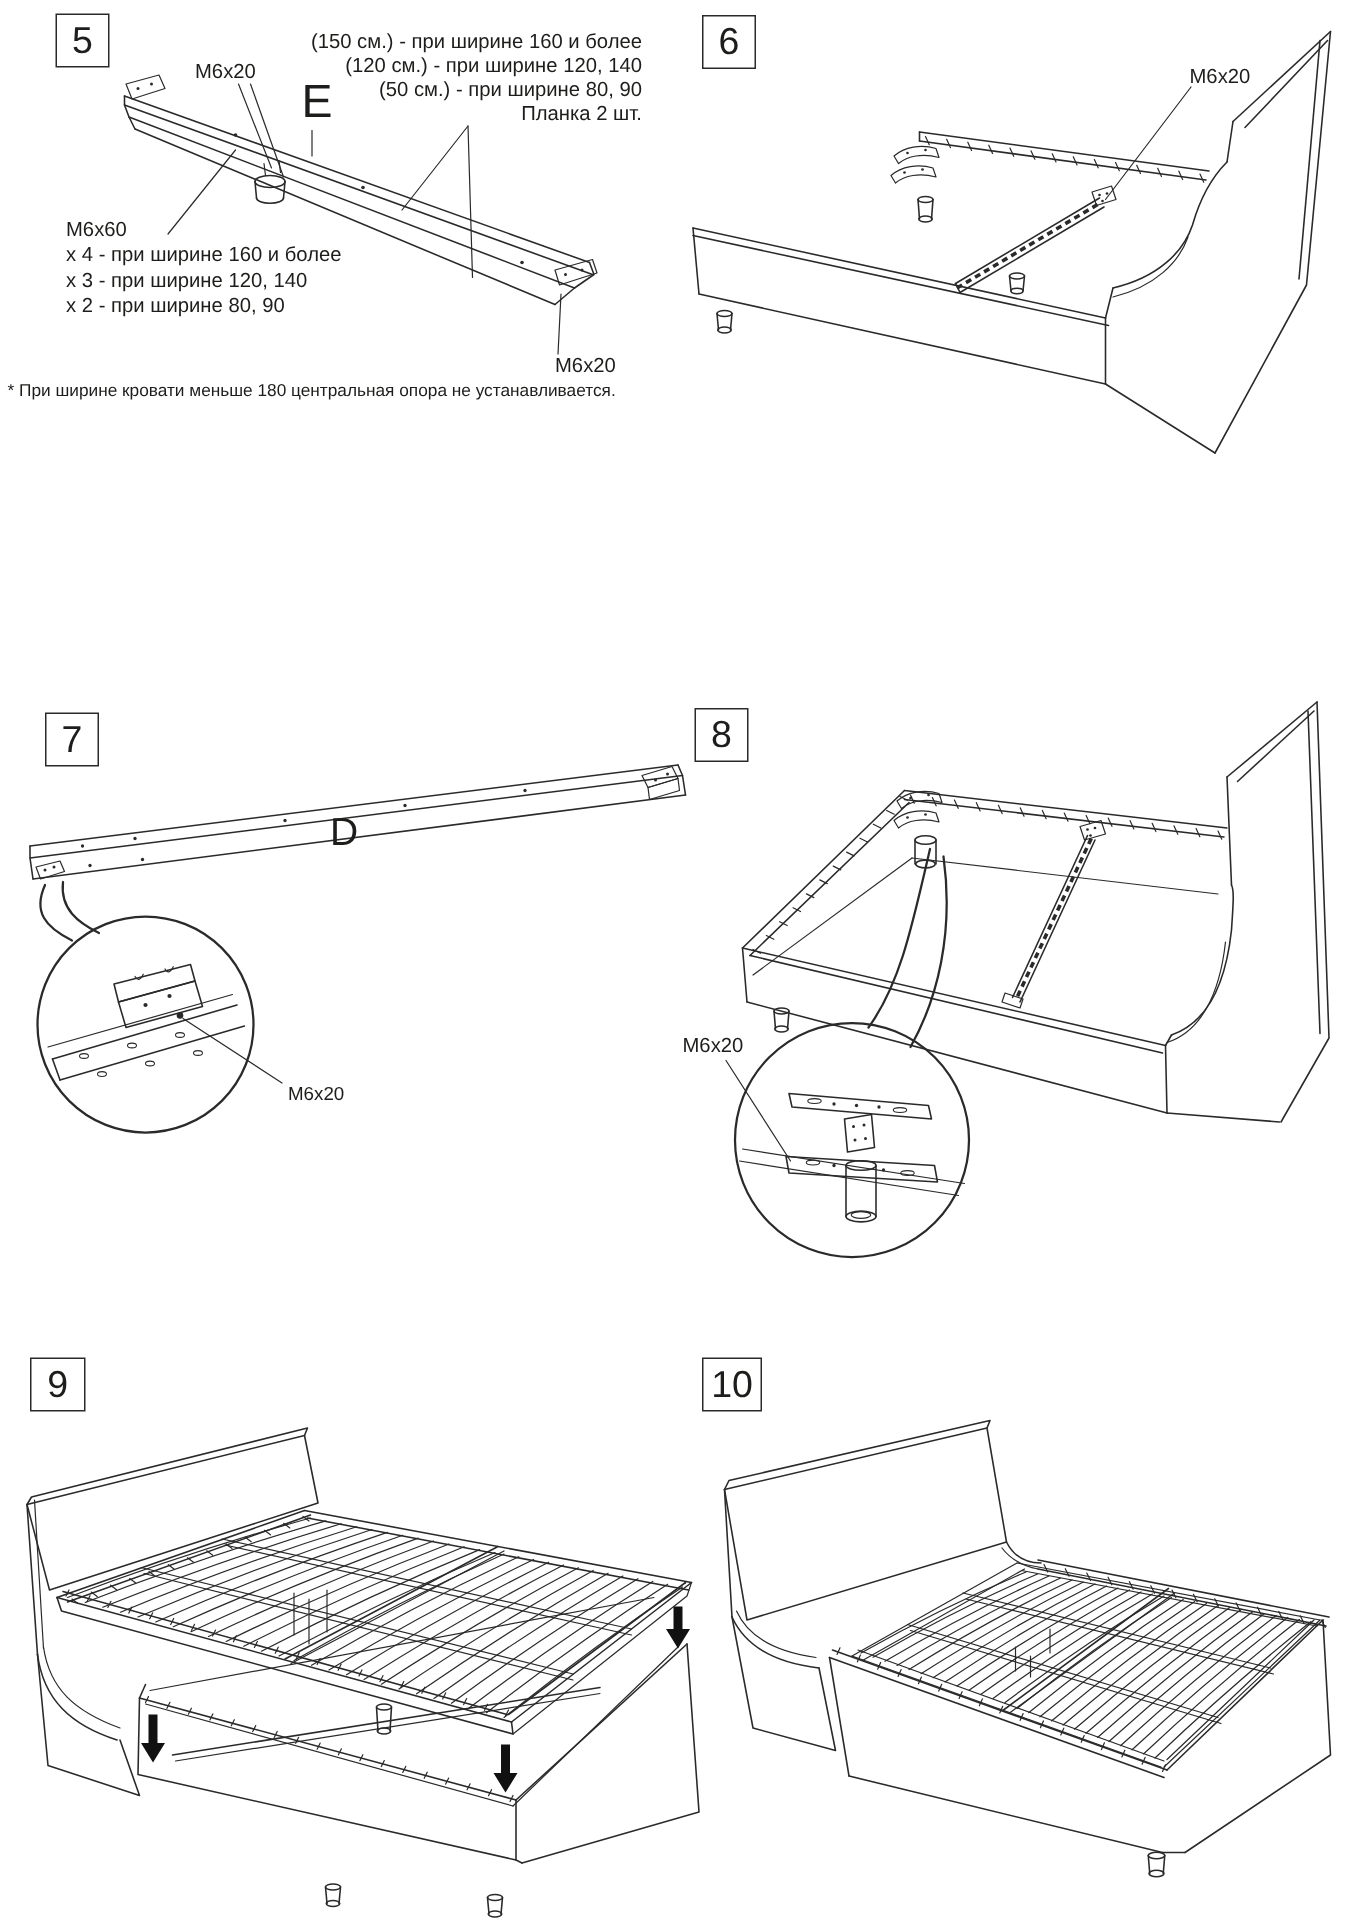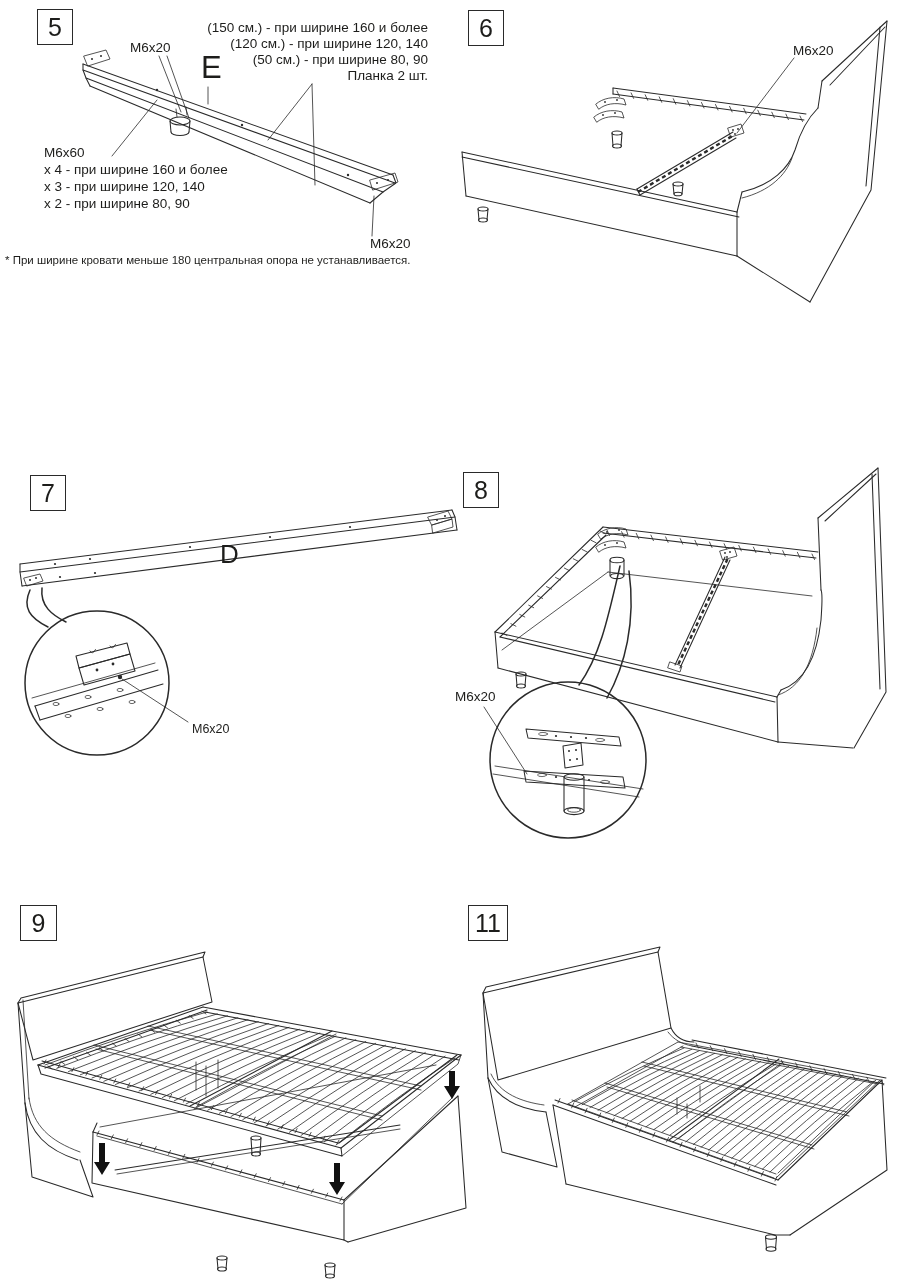--- a/index.html
+++ b/index.html
@@ -487,21 +487,21 @@
       <ellipse cx="330" cy="386" rx="4.5" ry="2"></ellipse>
     </g>
     <path class="arrow" d="M99 253 L105 253 L105 272 L110 272 L102 285 L94 272 L99 272 Z"></path>
     <path class="arrow" d="M334 273 L340 273 L340 292 L345 292 L337 305 L329 292 L334 292 Z"></path>
     <path class="arrow" d="M449 181 L455 181 L455 196 L460 196 L452 209 L444 196 L449 196 Z"></path>
   </svg>
 </div>
 
 <div class="panel" style="left:440px;top:890px;width:460px;height:390px">
   <div class="stepbox" style="left:28px;top:15px;width:40px;height:36px">
-    <span>11</span>
+    <span>10</span>
   </div>
   <svg width="460" height="390" viewBox="0 0 460 390">
     <g>
       <path d="M43 103 L218 62 L231 138 L58 190 Z"></path>
       <path d="M43 103 L46 97 L220 57 L218 62"></path>
       <path d="M43 103 L48 188"></path>
       <path d="M231 138 C236 148 244 152 254 152"></path>
       <path d="M228 142 C234 150 242 154 252 156" class="thin"></path>
       <path d="M48 188 L62 262 L117 277 L106 222"></path>
       <path d="M48 188 C58 210 80 219 106 222"></path>

